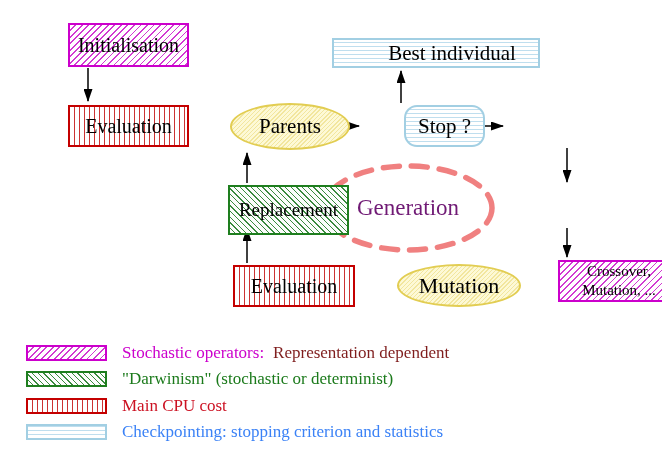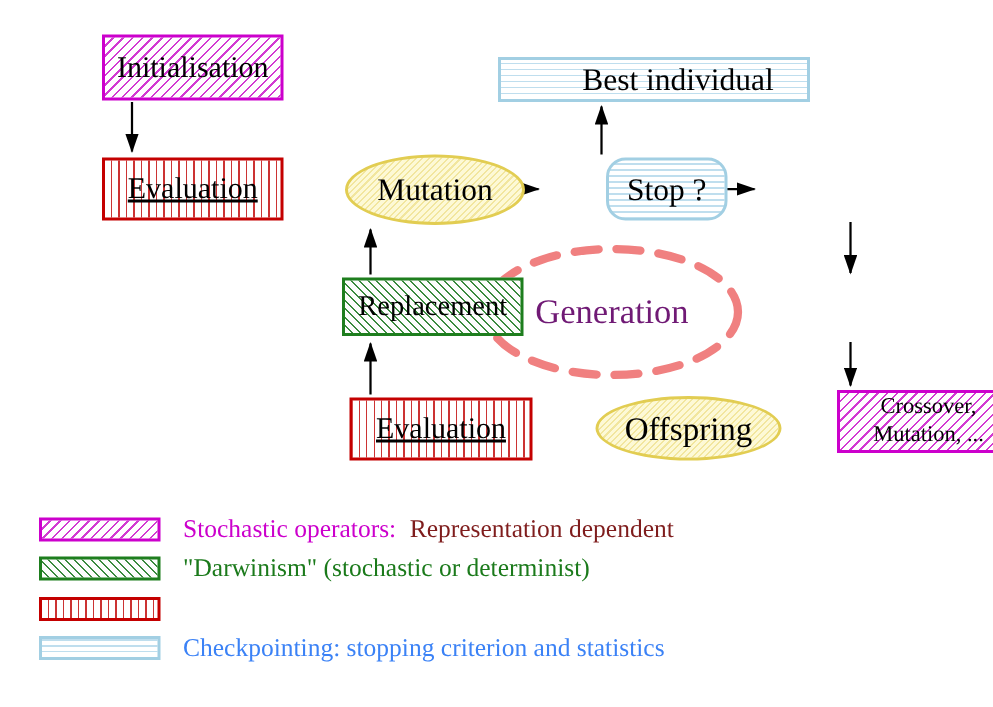--- a/index.html
+++ b/index.html
@@ -41,21 +41,20 @@
     border: 2px solid #1e7e1e;
     background: repeating-linear-gradient(45deg,
       rgba(255,255,255,0) 0px, rgba(255,255,255,0) 3px,
       #3a8a3e 3px, #3a8a3e 4px), #fcfdfc;
   }
   .red-stripes {
     border: 2px solid #c40000;
     background: repeating-linear-gradient(90deg,
       rgba(255,255,255,0) 0px, rgba(255,255,255,0) 4px,
       #cc3333 4px, #cc3333 5px), #ffffff;
-    text-decoration: underline;
   }
   .cyan-stripes {
     border: 2px solid #a2cfe3;
     background: repeating-linear-gradient(0deg,
       rgba(255,255,255,0) 0px, rgba(255,255,255,0) 3px,
       #bfdeee 3px, #bfdeee 4px), #ffffff;
   }
   .yellow-ellipse {
     border: 2px solid #e2cd52;
     border-radius: 50%;
@@ -68,21 +67,21 @@
   .n-init        { left: 26px;  top: 23px;  width: 121px; height: 44px; }
   .n-eval-top    { left: 26px;  top: 105px; width: 121px; height: 42px; }
   .n-parents     { left: 188px; top: 103px; width: 120px; height: 47px; }
   .n-best        { left: 290px; top: 38px;  width: 208px; height: 30px; font-size: 21px; padding-left: 32px; }
   .n-stop        { left: 362px; top: 105px; width: 81px;  height: 42px; border-radius: 13px; font-size: 21px; }
   .n-selection   { left: 506px; top: 105px; width: 123px; height: 42px; }
   .n-genitors    { left: 506px; top: 185px; width: 122px; height: 42px; }
   .n-crossover   { left: 516px; top: 260px; width: 122px; height: 42px; font-size: 15px; line-height: 1.25; flex-direction: column; }
   .n-offspring   { left: 355px; top: 264px; width: 124px; height: 43px; font-size: 22px; }
   .n-eval-bottom { left: 191px; top: 265px; width: 122px; height: 42px; }
-  .n-replacement { left: 186px; top: 185px; width: 121px; height: 39px; font-size: 19px; }
+  .n-replacement { left: 186px; top: 185px; width: 121px; height: 50px; font-size: 19px; }
   .gen-label {
     position: absolute;
     left: 324px; top: 195px; width: 168px;
     text-align: center;
     color: #701a75;
     font-size: 23px;
   }
   
   .legend-row {
     position: absolute;
@@ -139,40 +138,40 @@
 
   <div class="node magenta-hatch n-init">
     <span>Initialisation</span>
   </div>
 
   <div class="node red-stripes n-eval-top">
     <span>Evaluation</span>
   </div>
 
   <div class="node yellow-ellipse n-parents">
-    <span>Mutation</span>
+    <span>Parents</span>
   </div>
 
   <div class="node cyan-stripes n-best">
     <span>Best individual</span>
   </div>
 
   <div class="node cyan-stripes n-stop">
     <span>Stop ?</span>
   </div>
 
 
 
   <div class="node magenta-hatch n-crossover">
     <span>Crossover,</span>
     <span>Mutation, ...</span>
   </div>
 
   <div class="node yellow-ellipse n-offspring">
-    <span>Offspring</span>
+    <span>Mutation</span>
   </div>
 
   <div class="node red-stripes n-eval-bottom">
     <span>Evaluation</span>
   </div>
 
   <div class="node green-hatch n-replacement">
     <span>Replacement</span>
   </div>
 
@@ -183,20 +182,21 @@
       <div class="swatch magenta-hatch"></div>
       <span class="t-magenta">Stochastic operators:</span>
       <span class="t-yellow">Representation dependent</span>
     </div>
     <div class="legend-row lr-2">
       <div class="swatch green-hatch"></div>
       <span class="t-green">"Darwinism" (stochastic or determinist)</span>
     </div>
     <div class="legend-row lr-3">
       <div class="swatch red-stripes"></div>
+      <span class="t-red">Main CPU cost</span>
     </div>
     <div class="legend-row lr-4">
       <div class="swatch cyan-stripes"></div>
       <span class="t-cyan">Checkpointing: stopping criterion and statistics</span>
     </div>
   </div>
 
 </div>
 
 </body></html>

